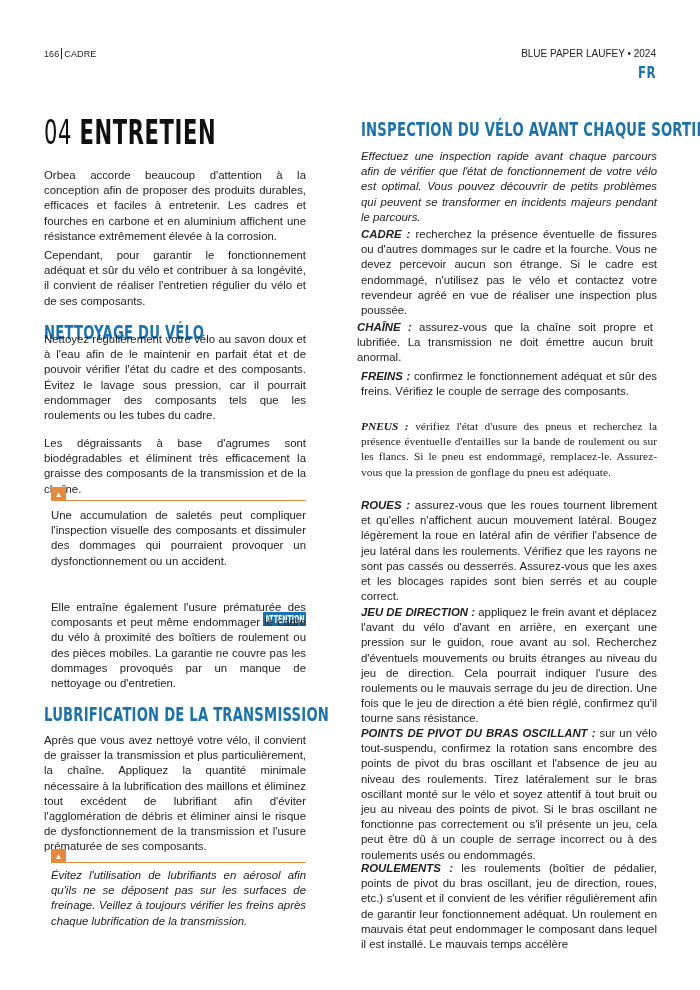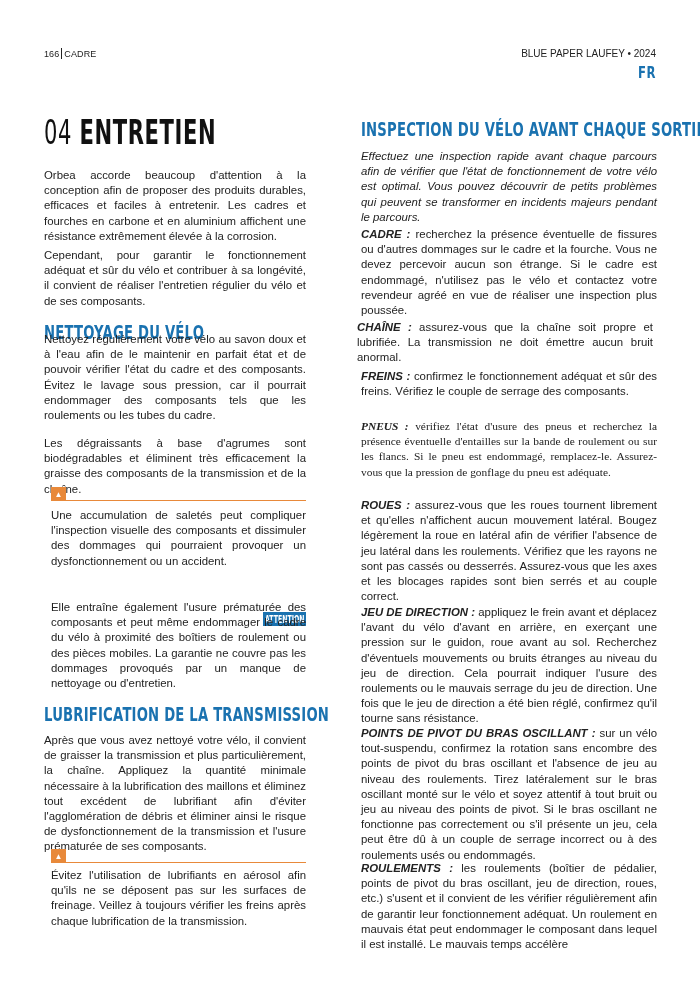--- a/index.html
+++ b/index.html
@@ -66,21 +66,21 @@
 </div>
 <p class="body" style="left:51px; top:600px; width:255px;">Elle entraîne également l'usure prématurée des composants et peut même endommager le cadre du vélo à proximité des boîtiers de roulement ou des pièces mobiles. La garantie ne couvre pas les dommages provoqués par un manque de nettoyage ou d'entretien.</p>
 
 <div class="h2" style="left:44px; top:702px;">LUBRIFICATION DE LA TRANSMISSION</div>
 <p class="body" style="left:44px; top:733px; width:262px;">Après que vous avez nettoyé votre vélo, il convient de graisser la transmission et plus particulièrement, la chaîne. Appliquez la quantité minimale nécessaire à la lubrification des maillons et éliminez tout excédent de lubrifiant afin d'éviter l'agglomération de débris et éliminer ainsi le risque de dysfonctionnement de la transmission et l'usure prématurée de ses composants.</p>
 
 <div class="note-bar warn" style="left:51px; top:849px; width:255px;">
   <div class="tag">▲</div>
   <div class="line"></div>
 </div>
-<p class="body" style="left:51px; top:868px; width:255px;">Évitez l'utilisation de lubrifiants en aérosol afin qu'ils ne se déposent pas sur les surfaces de freinage. Veillez à toujours vérifier les freins après chaque lubrification de la transmission.</p>
+<p class="body" style="left:51px; top:868px; width:255px;font-style:italic;">Évitez l'utilisation de lubrifiants en aérosol afin qu'ils ne se déposent pas sur les surfaces de freinage. Veillez à toujours vérifier les freins après chaque lubrification de la transmission.</p>
 
 <div class="h2" style="left:361px; top:117px;">INSPECTION DU VÉLO AVANT CHAQUE SORTIE</div>
 <p class="body" style="left:361px; top:149px; width:296px;font-style:italic;">Effectuez une inspection rapide avant chaque parcours afin de vérifier que l'état de fonctionnement de votre vélo est optimal. Vous pouvez découvrir de petits problèmes qui peuvent se transformer en incidents majeurs pendant le parcours.</p>
 
 <p class="body" style="left:361px; top:227px; width:296px;"><b>CADRE :</b><span> recherchez la présence éventuelle de fissures ou d'autres dommages sur le cadre et la fourche. Vous ne devez percevoir aucun son étrange. Si le cadre est endommagé, n'utilisez pas le vélo et contactez votre revendeur agréé en vue de réaliser une inspection plus poussée.</span></p>
 <p class="body" style="left:357px; top:320px; width:296px;"><b>CHAÎNE :</b><span> assurez-vous que la chaîne soit propre et lubrifiée. La transmission ne doit émettre aucun bruit anormal.</span></p>
 <p class="body" style="left:361px; top:369px; width:296px;"><b>FREINS :</b><span> confirmez le fonctionnement adéquat et sûr des freins. Vérifiez le couple de serrage des composants.</span></p>
 <p class="body" style="left:361px; top:419px; width:296px;font-family:Liberation Serif, serif;"><b>PNEUS :</b><span> vérifiez l'état d'usure des pneus et recherchez la présence éventuelle d'entailles sur la bande de roulement ou sur les flancs. Si le pneu est endommagé, remplacez-le. Assurez-vous que la pression de gonflage du pneu est adéquate.</span></p>
 <p class="body" style="left:361px; top:498px; width:296px;"><b>ROUES :</b><span> assurez-vous que les roues tournent librement et qu'elles n'affichent aucun mouvement latéral. Bougez légèrement la roue en latéral afin de vérifier l'absence de jeu latéral dans les roulements. Vérifiez que les rayons ne sont pas cassés ou desserrés. Assurez-vous que les axes et les blocages rapides sont bien serrés et au couple correct.</span></p>
 <p class="body" style="left:361px; top:605px; width:296px;"><b>JEU DE DIRECTION :</b><span> appliquez le frein avant et déplacez l'avant du vélo d'avant en arrière, en exerçant une pression sur le guidon, roue avant au sol. Recherchez d'éventuels mouvements ou bruits étranges au niveau du jeu de direction. Cela pourrait indiquer l'usure des roulements ou le mauvais serrage du jeu de direction. Une fois que le jeu de direction a été bien réglé, confirmez qu'il tourne sans résistance.</span></p>

